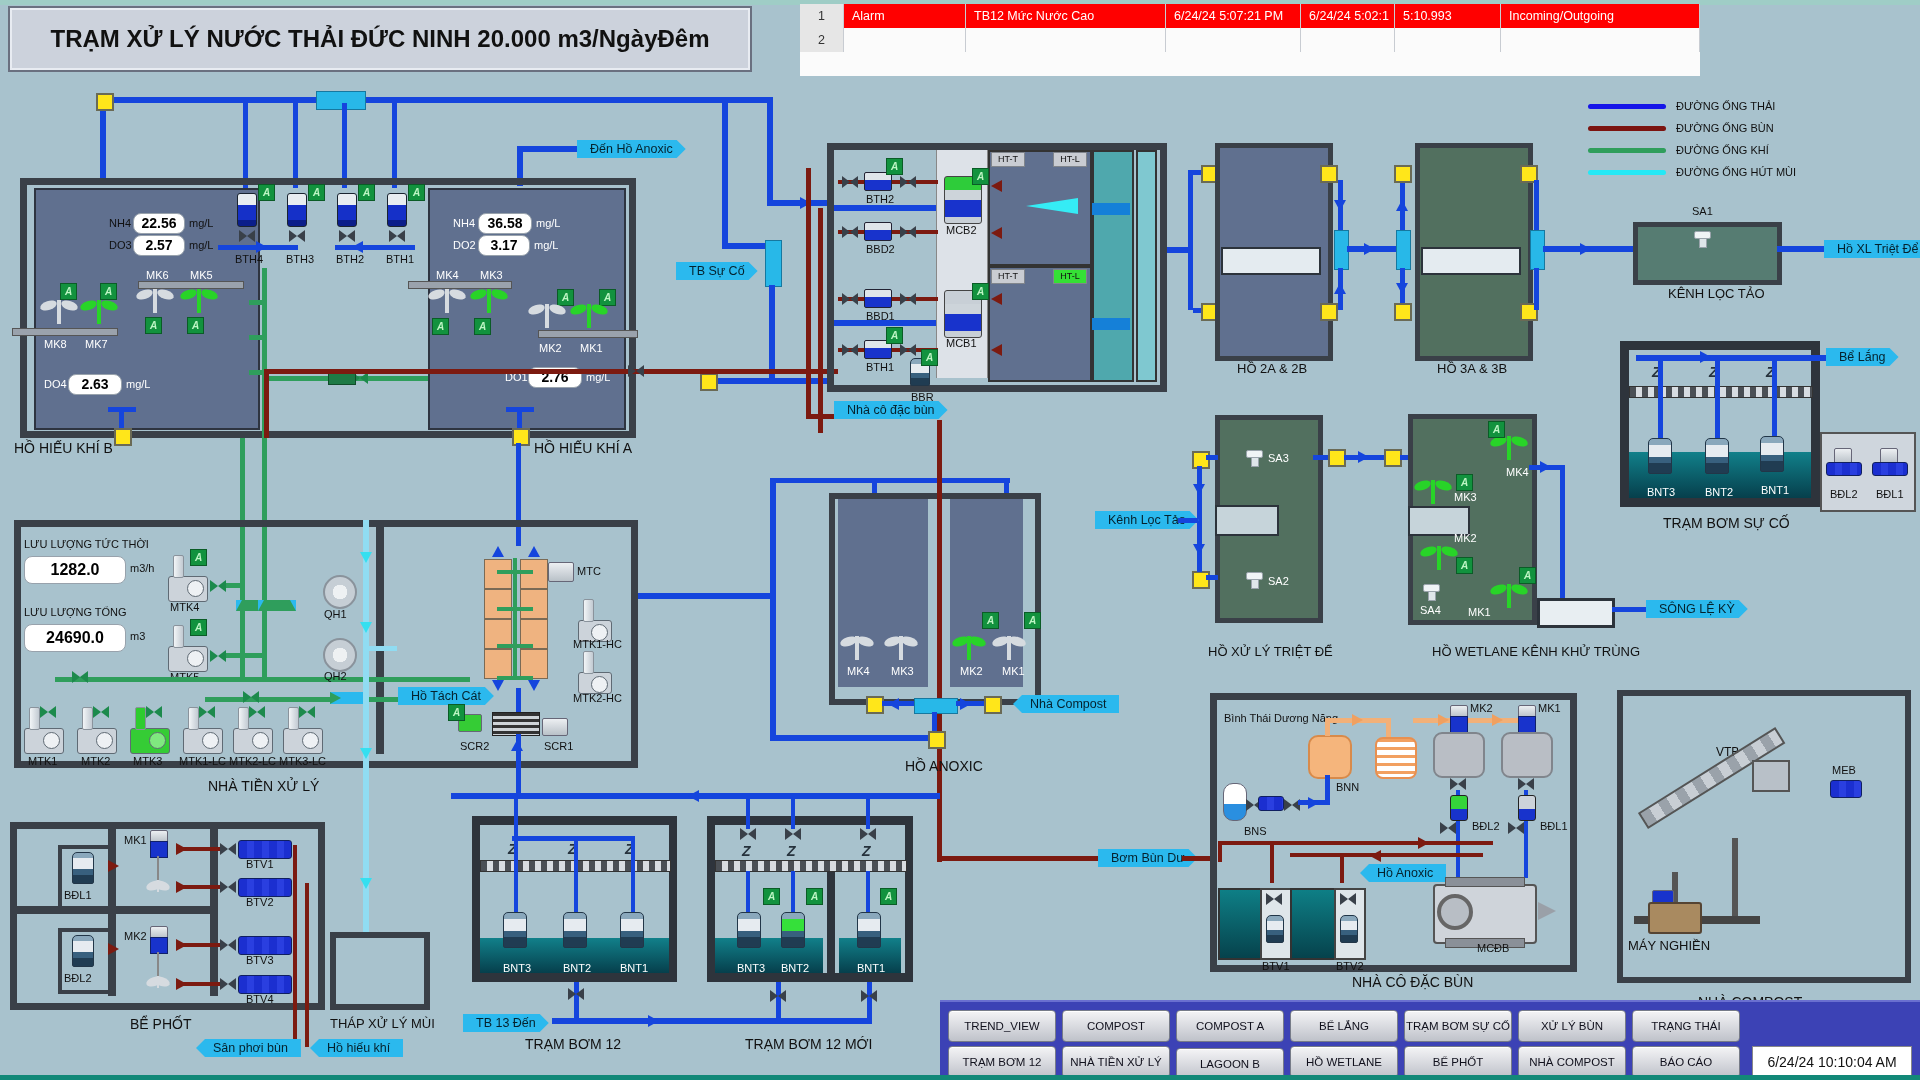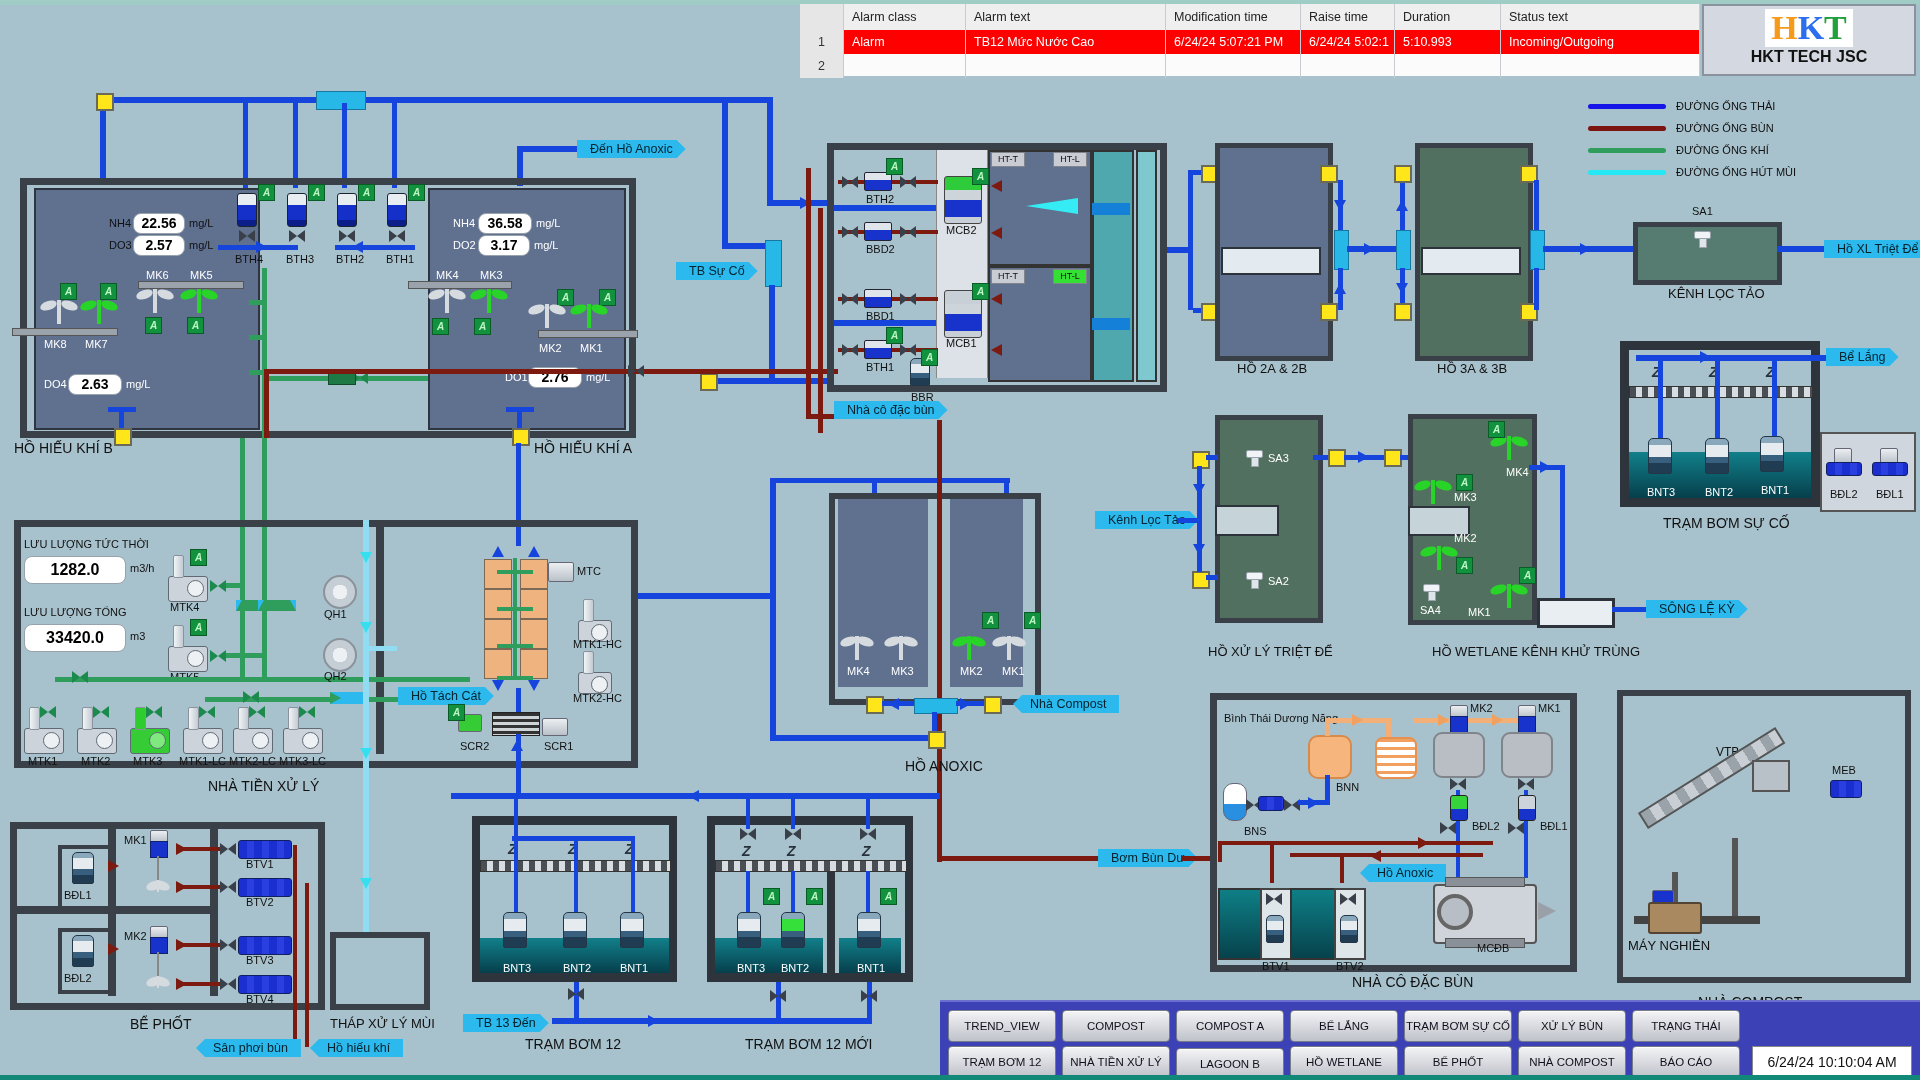--- a/index.html
+++ b/index.html
@@ -87,55 +87,43 @@
         font-size:11.5px;text-align:center;line-height:30px;color:#10101c;box-shadow:inset 0 1px 0 #fff;cursor:pointer}
   #clockbox{left:1752px;top:1046px;width:158px;height:30px;background:#fff;border:1px solid #888;
             font-size:14px;text-align:center;line-height:30px}
 </style>
 </head>
 <body>
 
 <div id="stage">
   <b class="abs" style="left:0;top:0;width:1920px;height:5px;background:#9fcdc6"></b>
 
+  <div id="titlebox" class="abs">TRẠM XỬ LÝ NƯỚC THẢI ĐỨC NINH 20.000 m3/NgàyĐêm</div>
 
   <div id="alarm" class="abs">
-    <div class="arow" id="ahead">
-      <div class="rnum"></div>
-      <div>Alarm class</div>
-      <div>Alarm text</div>
-      <div>Modification time</div>
-      <div>Raise time</div>
-      <div>Duration</div>
-      <div>Status text</div>
-    </div>
     <div class="arow ared">
       <div class="rnum">1</div>
       <div>Alarm</div>
       <div>TB12 Mức Nước Cao</div>
       <div>6/24/24 5:07:21 PM</div>
       <div>6/24/24 5:02:1</div>
       <div>5:10.993</div>
       <div>Incoming/Outgoing</div>
     </div>
     <div class="arow">
       <div class="rnum">2</div>
       <div></div>
         <div></div>
       <div></div>
         <div></div>
       <div></div>
         <div></div>
     </div>
   </div>
 
-  <div id="logobox" class="abs">
-    <span class="big"><span class="lh">H</span><span class="lk">K</span><span class="lt">T</span></span>
-    <div class="co">HKT TECH JSC</div>
-  </div>
 
   <b class="p" style="left:1588px;top:104px;width:78px;height:5px;background:#1515e8;border-radius:3px"></b>
   <span class="lb lbs" style="left:1676px;top:100px">ĐƯỜNG ỐNG THẢI</span>
   <b class="p" style="left:1588px;top:126px;width:78px;height:5px;background:#7c1410;border-radius:3px"></b>
   <span class="lb lbs" style="left:1676px;top:122px">ĐƯỜNG ỐNG BÙN</span>
   <b class="p" style="left:1588px;top:148px;width:78px;height:5px;background:#2f9e5c;border-radius:3px"></b>
   <span class="lb lbs" style="left:1676px;top:144px">ĐƯỜNG ỐNG KHÍ</span>
   <b class="p" style="left:1588px;top:170px;width:78px;height:5px;background:#25e8f5;border-radius:3px"></b>
   <span class="lb lbs" style="left:1676px;top:166px">ĐƯỜNG ỐNG HÚT MÙI</span>
 
@@ -387,21 +375,21 @@
   <span class="lb lbs" style="left:1830px;top:488px">BĐL2</span>
   <span class="lb lbs" style="left:1876px;top:488px">BĐL1</span>
   <span class="lb lbb" style="left:1663px;top:515px;font-size:14px">TRẠM BƠM SỰ CỐ</span>
 
   <div class="fr" style="left:14px;top:520px;width:610px;height:234px"></div>
   <b class="p" style="left:376px;top:527px;width:8px;height:227px;background:#3a4048"></b>
   <span class="lb lbs" style="left:24px;top:538px">LƯU LƯỢNG TỨC THỜI</span>
   <span class="vb" style="left:24px;top:556px;width:100px;height:26px;line-height:26px;font-size:16px">1282.0</span>
   <span class="lb lbs" style="left:130px;top:562px">m3/h</span>
   <span class="lb lbs" style="left:24px;top:606px">LƯU LƯỢNG TỔNG</span>
-  <span class="vb" style="left:24px;top:624px;width:100px;height:26px;line-height:26px;font-size:16px">33420.0</span>
+  <span class="vb" style="left:24px;top:624px;width:100px;height:26px;line-height:26px;font-size:16px">24690.0</span>
   <span class="lb lbs" style="left:130px;top:630px">m3</span>
   <i class="blw" style="left:168px;top:576px"></i>
   <i class="ab" style="left:190px;top:549px">A</i>
   <i class="vbt g" style="left:210px;top:580px"></i>
   <span class="lb lbs" style="left:170px;top:601px">MTK4</span>
   <i class="blw" style="left:168px;top:646px"></i>
   <i class="ab" style="left:190px;top:619px">A</i>
   <i class="vbt g" style="left:210px;top:650px"></i>
   <span class="lb lbs" style="left:170px;top:671px">MTK5</span>
   <b class="p pg" style="left:226px;top:583px;width:16px;height:5px"></b>

